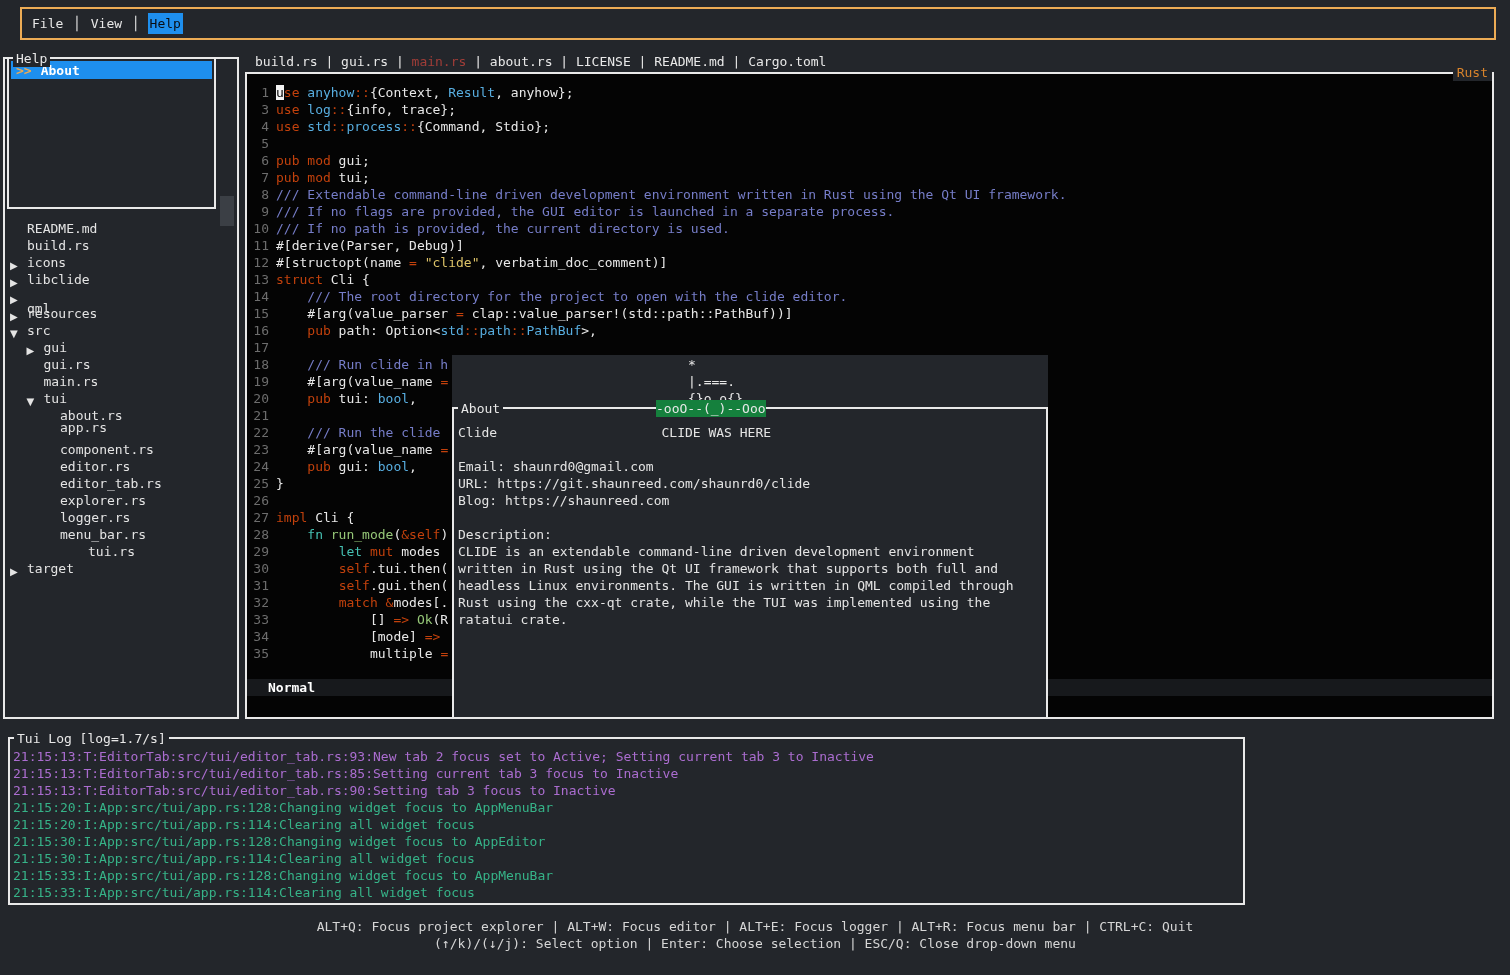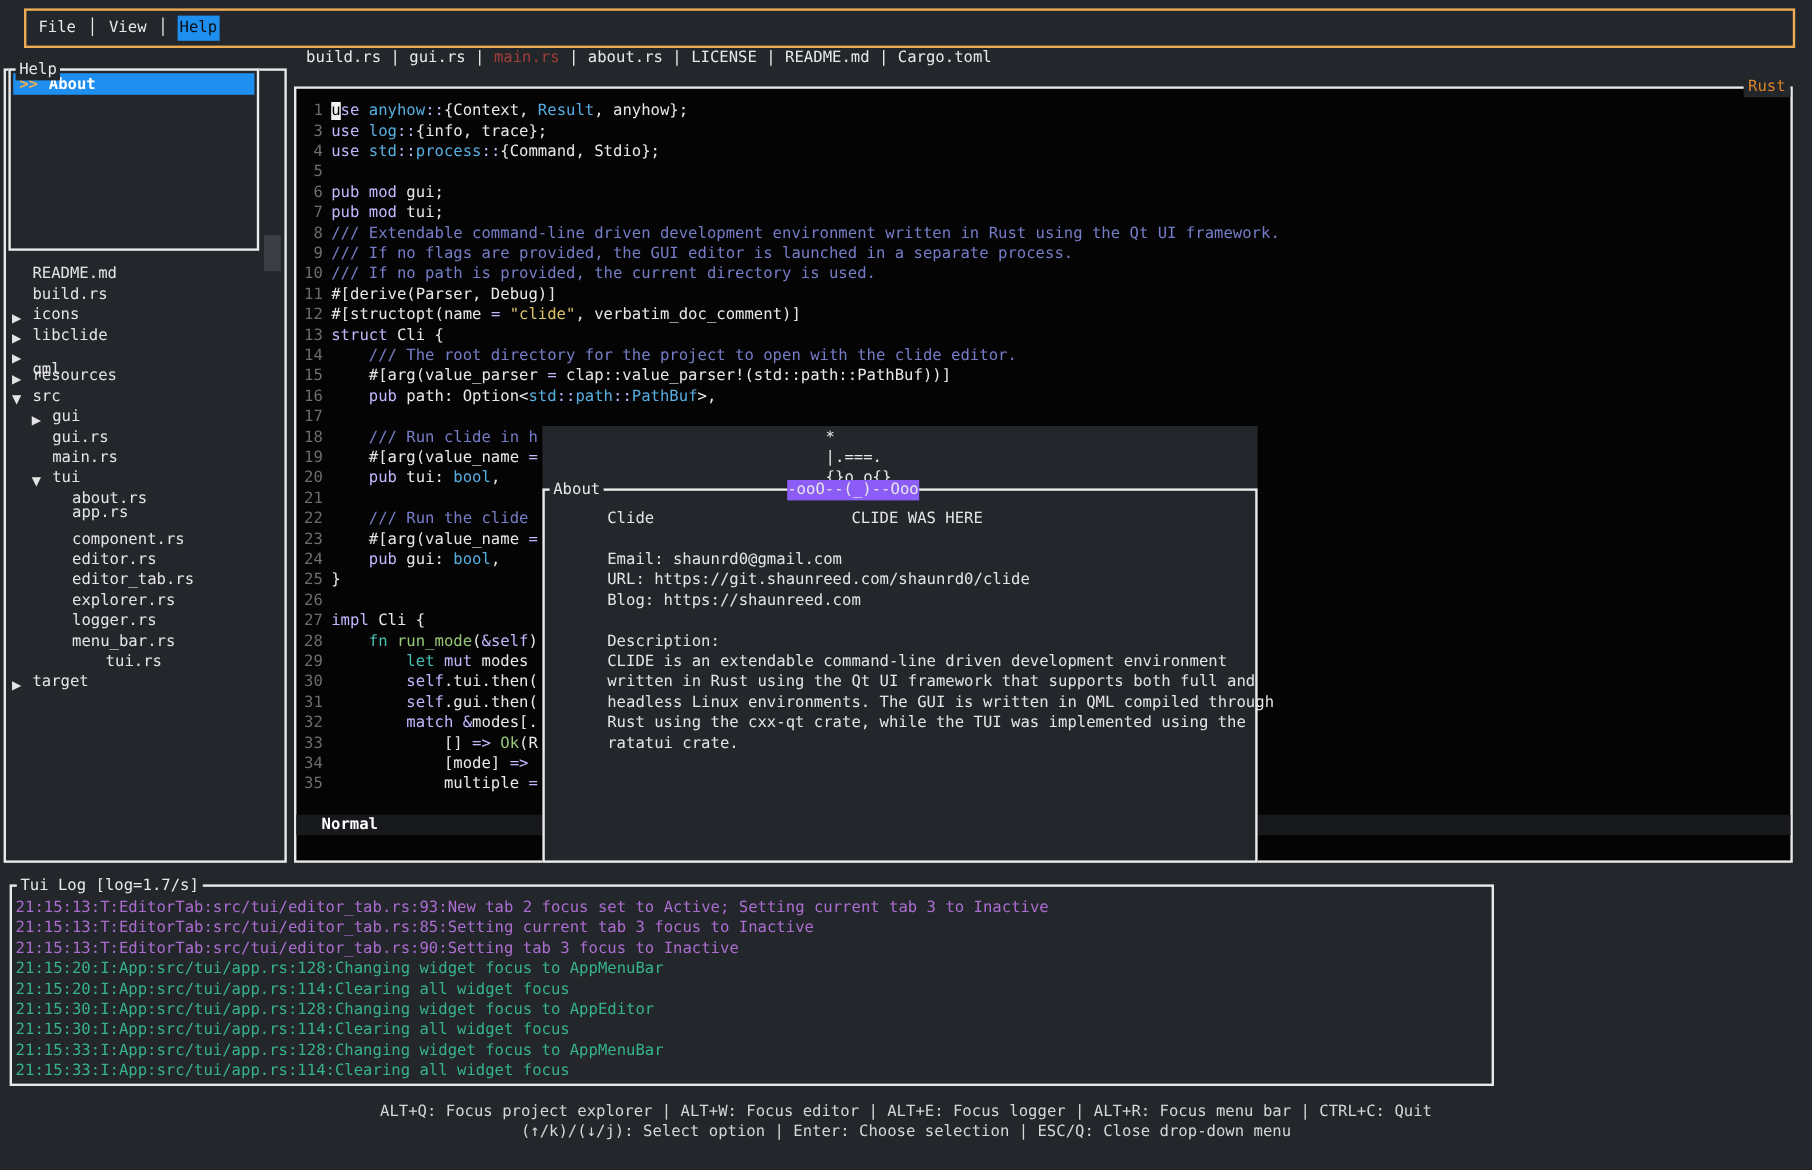--- a/index.html
+++ b/index.html
@@ -47,61 +47,61 @@
   }
   .ex-row { position: absolute; left: 0; width: 100%; height: 17px; white-space: pre; color: #e4e4e4; }
   .ex-arrow {
     position: absolute; top: 3px; font-size: 10px; color: #e4e4e4;
     font-family: "DejaVu Sans", sans-serif;
   }
   .ex-label { position: absolute; top: 0; }
   .scroll-thumb { position: absolute; right: 3px; top: 137px; width: 14px; height: 30px; background: #3b3f45; }
 
   
-  .tabbar { position: absolute; left: 255px; top: 40px; height: 17px; white-space: pre; }
+  .tabbar { position: absolute; left: 255px; top: 53px; height: 17px; white-space: pre; }
   .tab { color: #e8e8e8; }
   .tab.active { color: #a03d38; }
   .tab-sep { color: #e8e8e8; }
   .editor {
     position: absolute; left: 245px; top: 72px; width: 1249px; height: 647px;
     background: #040404; border: 2px solid #e9e9e9;
   }
   .lang-badge {
     position: absolute; top: 64px; right: 18px; z-index: 3;
     background: #23262b; padding: 0 4px; color: #d8832b; height: 17px;
   }
   .code { position: absolute; left: 0; top: 10px; width: 100%; }
   .crow { height: 17px; white-space: pre; padding-left: 6px; }
   .ln { display: inline-block; width: 16px; text-align: right; color: #6d6d6d; margin-right: 7px; }
   .s-w  { color: #e8e8e8; }
-  .s-kw { color: #c4b5fd; }
+  .s-kw { color: #c2410c; }
   .s-cy { color: #58aee0; }
   .s-tl { color: #45c0b2; }
   .s-gr { color: #96c878; }
   .s-cm { color: #767dc8; }
   .s-st { color: #ddc368; }
   .s-cur{ background: #f2f2f2; color: #000; }
   .statusrow {
     position: absolute; left: 0; top: 605px; width: 100%; height: 17px;
     background: #17191c; color: #ffffff; font-weight: bold; padding-left: 21px; white-space: pre;
   }
 
   
   .popup {
     position: absolute; left: 452px; top: 355px; width: 596px; height: 364px;
     background: #23262b; z-index: 5;
   }
   .art { position: absolute; left: 236px; top: 1px; }
   .art div { height: 17px; white-space: pre; color: #e8e8e8; }
   .pbox { position: absolute; left: 0; right: 0; top: 52px; bottom: 0; border: 2px solid #e9e9e9; }
   .bart {
-    position: absolute; top: -9px; left: 202px; background: #8b5cf6;
+    position: absolute; top: -9px; left: 202px; background: #15803d;
     white-space: pre; color: #e8e8e8; height: 17px;
   }
-  .pcontent { position: absolute; left: 4px; top: 15px; right: 2px; margin-left: 48px; }
+  .pcontent { position: absolute; left: 4px; top: 15px; right: 2px; }
   .pcontent div { height: 17px; white-space: pre; color: #e4e4e4; }
 
   
   .logpanel {
     position: absolute; left: 8px; top: 737px; width: 1237px; height: 168px;
     border: 2px solid #e9e9e9;
   }
   .log-rows { position: absolute; left: 3px; top: 9px; right: 0; }
   .log-row { height: 17px; white-space: pre; }
   .log-t { color: #ab6dd0; }

